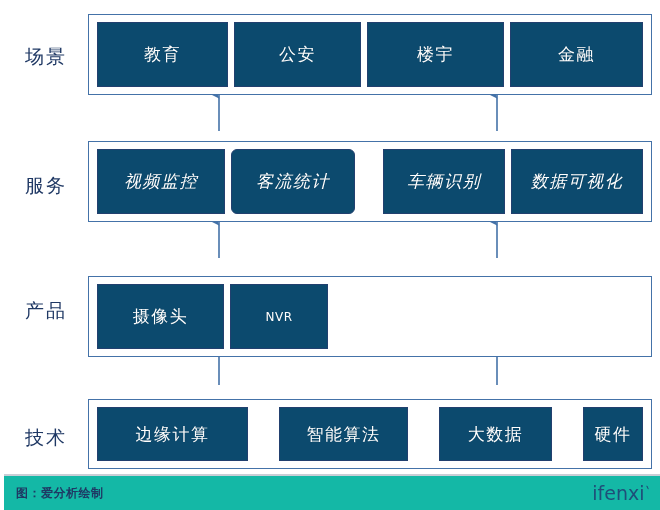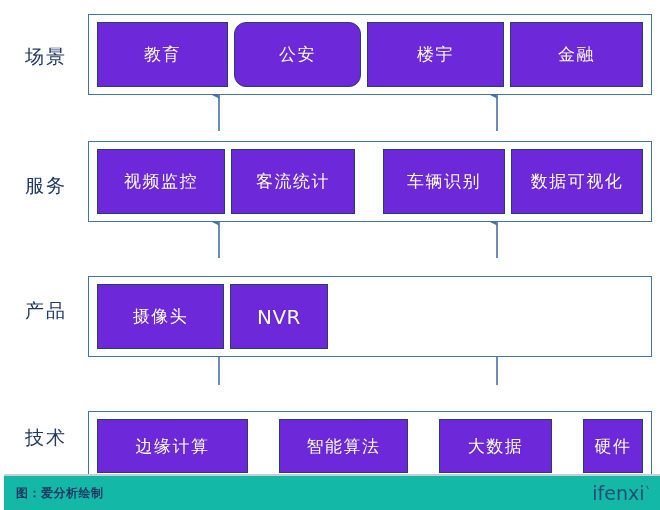--- a/index.html
+++ b/index.html
@@ -56,37 +56,37 @@
     border: 1.3px solid #4472A8;
     background: #ffffff;
     box-sizing: border-box;
     display: flex;
     align-items: center;
     padding: 7px 8px;
     gap: 6px;
   }
 
   .node {
-    background: #6d28d9;
+    background: #0c4a6e;
     border: 1px solid #22406F;
     box-sizing: border-box;
     height: 100%;
     color: #ffffff;
     display: flex;
     align-items: center;
     justify-content: center;
     font-size: 17px;
     letter-spacing: 1.5px;
     font-family: "DejaVu Sans", "Liberation Sans", sans-serif;
     white-space: nowrap;
     text-shadow: 0 0 1px rgba(0,0,0,0.25);
   }
   .node.latin {
     letter-spacing: 0.5px;
-    font-size: 20px;
+    font-size: 12px;
   }
 
   
   .arrows {
     position: absolute;
     left: 0; top: 0;
     width: 660px;
     height: 470px;
     pointer-events: none;
   }
@@ -154,47 +154,47 @@
 
         <line x1="219" y1="385" x2="219" y2="349"></line>
         <line x1="497" y1="385" x2="497" y2="349"></line>
       </g>
     </svg>
 
     <div class="row" style="top:14px;">
       <div class="row-label" style="top:30px;">场景</div>
       <div class="band" style="top:0px; height:81px;">
         <div class="node" style="flex:0 0 131px;">教育</div>
-        <div class="node" style="flex:0 0 127px;border-radius:12px;">公安</div>
+        <div class="node" style="flex:0 0 127px;">公安</div>
         <div class="node" style="flex:0 0 137px;">楼宇</div>
         <div class="node" style="flex:1 1 auto;">金融</div>
       </div>
     </div>
 
     <div class="row" style="top:141px;">
       <div class="row-label" style="top:32px;">服务</div>
-      <div class="band" style="top:0px; height:81px;">
+      <div class="band" style="top:0px; height:81px;font-style:italic;">
         <div class="node" style="flex:0 0 128px;">视频监控</div>
-        <div class="node" style="flex:0 0 124px;">客流统计</div>
+        <div class="node" style="flex:0 0 124px;border-radius:6px;">客流统计</div>
         <div class="node" style="flex:0 0 122px;margin-left:22px;">车辆识别</div>
         <div class="node" style="flex:1 1 auto;">数据可视化</div>
       </div>
     </div>
 
     <div class="row" style="top:268px;">
       <div class="row-label" style="top:30px;">产品</div>
       <div class="band" style="top:0px; height:81px;margin-top:8px;">
         <div class="node" style="flex:0 0 127px;">摄像头</div>
         <div class="node latin" style="flex:0 0 98px;">NVR</div>
       </div>
     </div>
 
     <div class="row" style="top:395px;">
       <div class="row-label" style="top:30px;">技术</div>
-      <div class="band" style="top:16px; height:70px;gap:31px;">
+      <div class="band" style="top:4px; height:70px;gap:31px;">
         <div class="node" style="flex:0 0 151px;">边缘计算</div>
         <div class="node" style="flex:0 0 129px;">智能算法</div>
         <div class="node" style="flex:0 0 113px;">大数据</div>
         <div class="node" style="flex:1 1 auto;">硬件</div>
       </div>
     </div>
 
   </div>
 
   <div class="footer">

